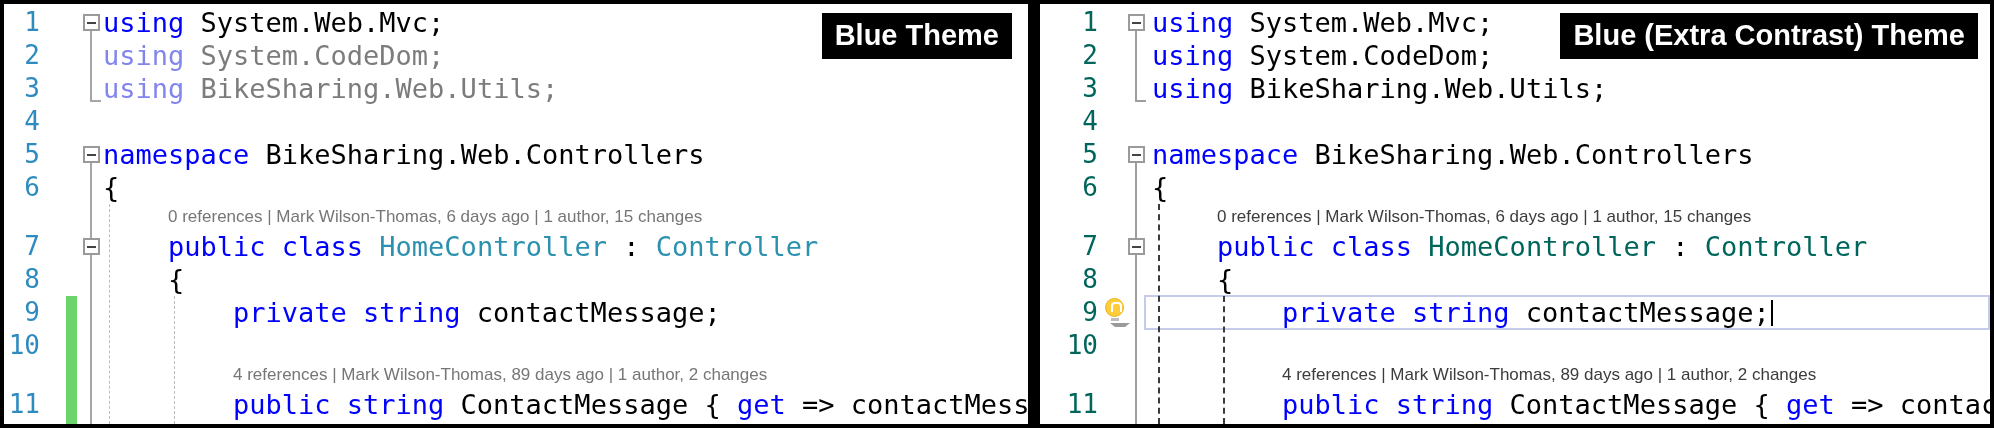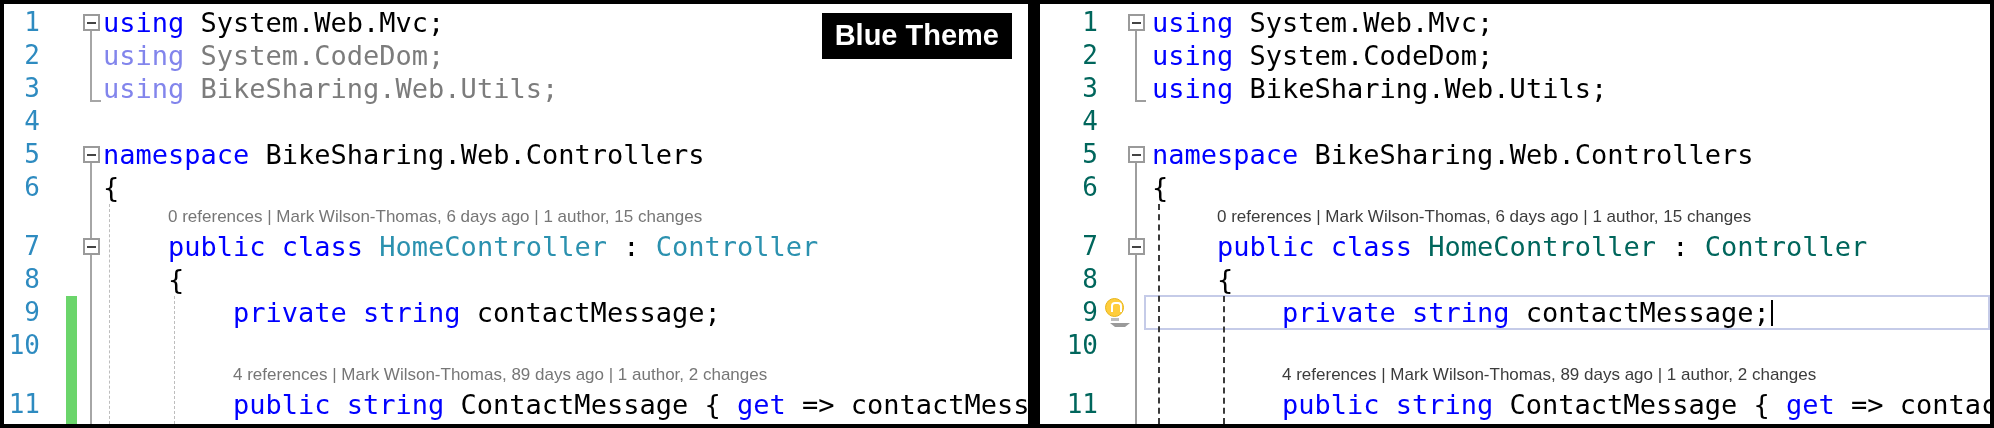--- a/index.html
+++ b/index.html
@@ -127,20 +127,21 @@
     <div class="row" style="top: 358px; height: 26px;">
       <div class="lens" style="left: 229px; color: rgb(118, 118, 118);">4 references | Mark Wilson-Thomas, 89 days ago | 1 author, 2 changes</div>
     </div>
     <div class="row" style="top: 384px; height: 33px;">
       <div class="num" style="width: 36px; color: rgb(46, 139, 192);">11</div>
       <div class="code" style="left: 229px;"><span style="color: rgb(0, 0, 255);">public string</span><span style="color: rgb(0, 0, 0);"> ContactMessage { </span><span style="color: rgb(0, 0, 255);">get</span><span style="color: rgb(0, 0, 0);"> =&gt; contactMessage</span></div>
     </div>
   </div>
 
 <div class="panel" id="panel-1">
+  <div class="badge">Blue (Extra Contrast) Theme</div>
 <div class="curline" style="left: 104px; right: 0px; top: 291px; height: 35px; border: 2px solid rgb(197, 203, 232);"></div>
     <div class="outline-seg" style="left: 95px; top: 27px; height: 69px; width: 9px; border-left: 2px solid rgb(158, 158, 158); border-bottom: 2px solid rgb(158, 158, 158);"></div>
     <div class="outline-seg" style="left: 95px; top: 159px; height: 75px; width: 0px; border-left: 2px solid rgb(158, 158, 158);"></div>
     <div class="outline-seg" style="left: 95px; top: 251px; height: 169px; width: 0px; border-left: 2px solid rgb(158, 158, 158);"></div>
     <div class="guide" style="left: 118px; top: 200px; height: 220px; border-left: 2px dashed rgb(58, 58, 58);"></div>
     <div class="guide" style="left: 183px; top: 292px; height: 128px; border-left: 2px dashed rgb(58, 58, 58);"></div>
     <div class="row" style="top: 2px; height: 33px;">
       <div class="num" style="width: 58px; color: rgb(0, 102, 92);">1</div>
       <div class="fold" style="left: 88px; top: 8px;">
         <i></i>

